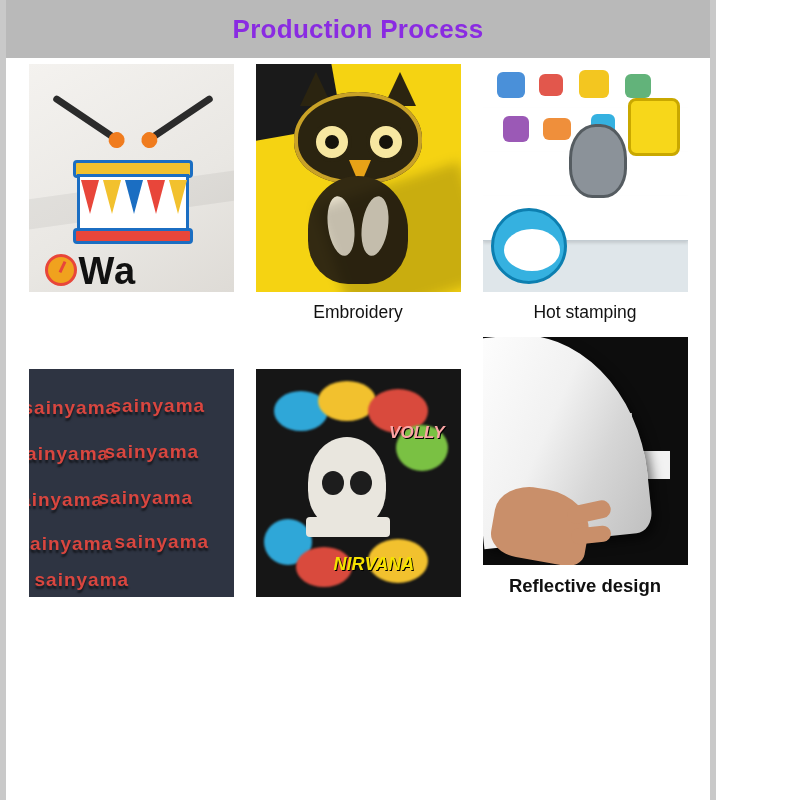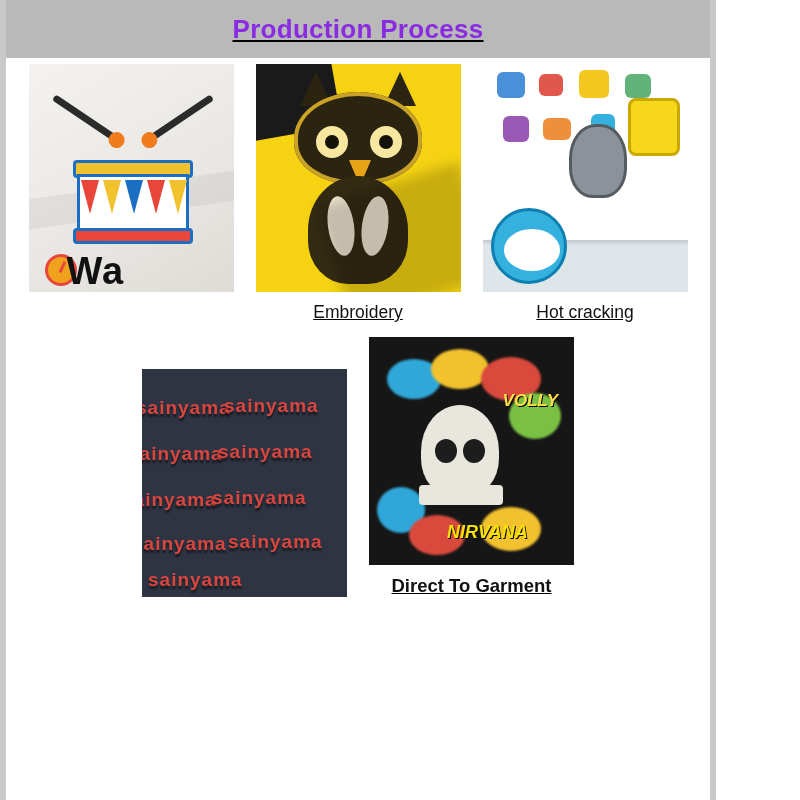--- a/index.html
+++ b/index.html
@@ -14,21 +14,20 @@
     overflow: hidden;
   }
   .page {
     position: relative;
     width: 716px;
     height: 800px;
     box-sizing: border-box;
     border-left: 6px solid #c9c9c9;
     border-right: 6px solid #c9c9c9;
     background: #ffffff;
-    text-decoration: underline;
   }
   .header-band {
     height: 58px;
     background: #b9b9b9;
     display: flex;
     align-items: center;
     justify-content: center;
   }
   .header-title {
     color: #8a2be2;
@@ -108,21 +107,21 @@
     border-left:9px solid transparent; border-right:9px solid transparent;
   }
   .t1 .stick {
     position:absolute; width:80px; height:7px; background:#2b2b2b; border-radius:4px;
   }
   .t1 .stick .tip {
     position:absolute; right:-4px; top:-4px; width:16px; height:16px;
     background:#f07c1e; border-radius:50%;
   }
   .t1 .wa {
-    position:absolute; left:38px; top:186px;
+    position:absolute; left:50px; top:186px;
     font-size:38px; font-weight:bold; color:#111; letter-spacing:1px;
   }
   .t1 .wa-dot {
     position:absolute; left:16px; top:190px; width:32px; height:32px;
     border-radius:50%; background:#f0a21e; border:3px solid #e8463a; box-sizing:border-box;
   }
   .t1 .wa-dot:after {
     content:""; position:absolute; left:13px; top:4px; width:3px; height:12px;
     background:#e8463a; transform:rotate(25deg);
   }
@@ -220,21 +219,21 @@
   .t5 .jaw {
     position:absolute; left:50px; top:148px; width:84px; height:20px;
     background:#e9e6de; border-radius:4px;
   }
   .t5 .nirvana {
     position:absolute; left:78px; bottom:22px; color:#f6e200;
     font-size:18px; font-weight:bold; font-style:italic;
     text-shadow: 1px 1px 0 #000;
   }
   .t5 .volly {
-    position:absolute; right:16px; top:54px; color:#fde047;
+    position:absolute; right:16px; top:54px; color:#fca5a5;
     font-size:17px; font-weight:bold; font-style:italic;
     text-shadow:1px 1px 0 #000;
   }
 
   
   .t6 { background:#0d0d0d; }
   .t6 .cross {
     position:absolute; right:18px; top:76px; width:104px; height:104px;
   }
   .t6 .cross .bar {
@@ -328,21 +327,21 @@
           <div class="blob" style="left:20px; top:52px; width:26px; height:26px; background:#9b59b6;"></div>
           <div class="blob" style="left:60px; top:54px; width:28px; height:22px; background:#ef8f3b;"></div>
           <div class="blob" style="left:108px; top:50px; width:24px; height:28px; background:#35b1e0;"></div>
           <div class="blob" style="left:150px; top:56px; width:30px; height:22px; background:#e2574c;"></div>
           <div class="gray-char"></div>
           <div class="yellow-char"></div>
           <div class="blue-char">
               <span class="face"></span>
             </div>
         </div>
-        <div class="caption">Hot cracking</div>
+        <div class="caption">Hot stamping</div>
       </div>
 
     </div>
 
     <div class="row row2">
 
       <div class="cell">
         <div class="thumb t4">
           <div class="word" style="left:-6px; top:28px;">sainyama</div>
           <div class="word" style="left:82px; top:26px;">sainyama</div>
@@ -366,20 +365,33 @@
           <div class="splash" style="left:40px; top:178px; width:56px; height:40px; background:#d94a3d;"></div>
           <div class="splash" style="left:112px; top:170px; width:60px; height:44px; background:#f2c12e;"></div>
           <div class="skull">
             <span class="eye" style="left:14px;"></span>
             <span class="eye" style="right:14px;"></span>
           </div>
           <div class="jaw"></div>
           <div class="volly">VOLLY</div>
           <div class="nirvana">NIRVANA</div>
         </div>
-        <div class="caption bold">Direct To Garment</div>
-      </div>
-
+      </div>
+
+      <div class="cell">
+        <div class="thumb t6">
+          <div class="cross">
+            <span class="bar bar-h"></span>
+            <span class="bar bar-v"></span>
+            <span class="snake"></span>
+          </div>
+          <div class="peel"></div>
+          <div class="hand"></div>
+          <div class="finger" style="left:84px; bottom:44px; width:44px; height:18px; transform:rotate(-12deg);"></div>
+          <div class="finger" style="left:88px; bottom:22px; width:40px; height:16px; transform:rotate(-6deg);"></div>
+        </div>
+        <div class="caption bold">Reflective design</div>
+      </div>
 
     </div>
 
   </div>
 </div>
 
 </body></html>

